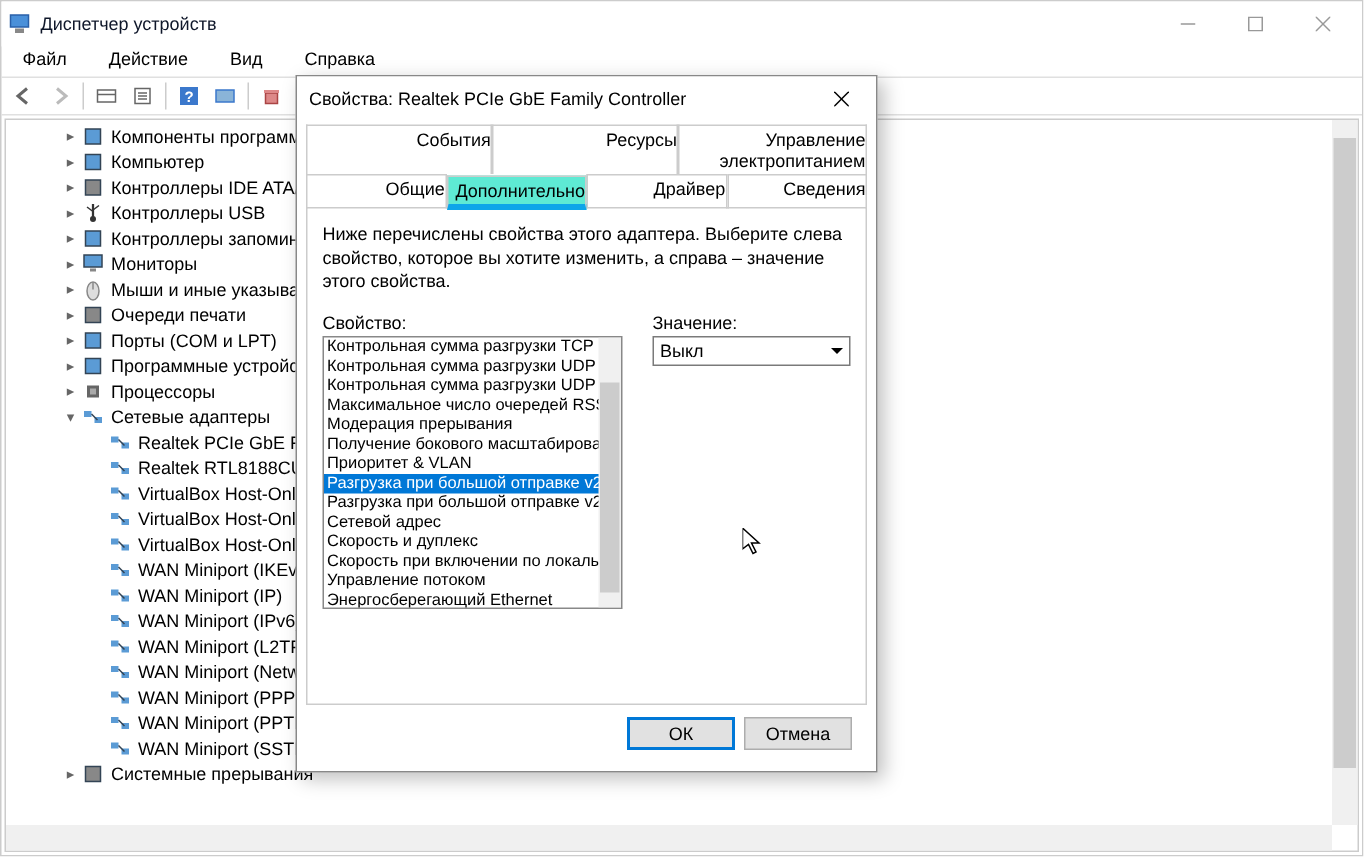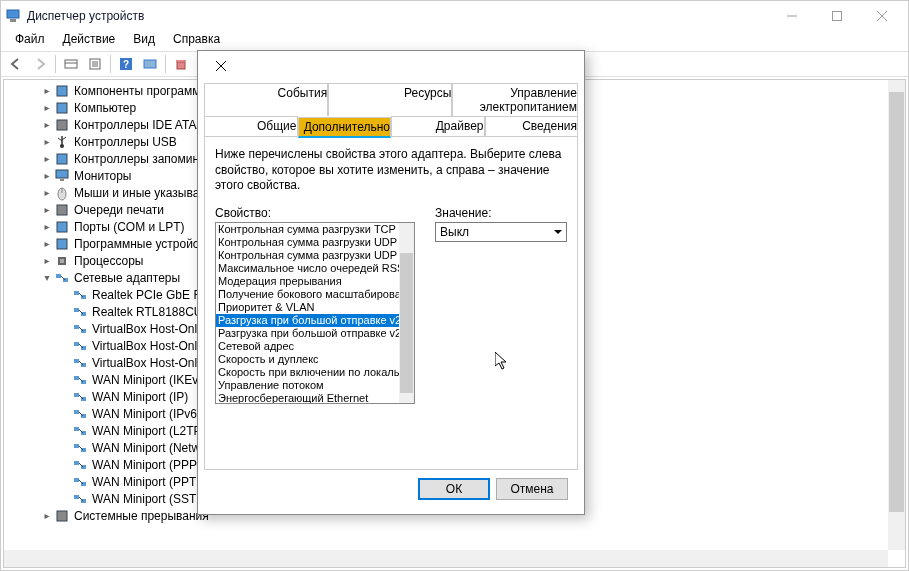--- a/index.html
+++ b/index.html
@@ -46,21 +46,21 @@
   height: 28px;
   display: flex;
   align-items: center;
   justify-content: center;
   color: #999;
 }
 .menubar {
   height: 20px;
   display: flex;
   padding: 0 6px;
-  gap: 2px;
+  gap: 12px;
 }
 .menubar .menuitem {
   padding: 1px 8px;
   font-size: 12px;
 }
 .toolbar {
   height: 26px;
   border-top: 1px solid #e0e0e0;
   border-bottom: 1px solid #e0e0e0;
   display: flex;
@@ -186,22 +186,22 @@
   border-bottom: none;
   padding: 2px 0;
   font-size: 12px;
   text-align: right;
   cursor: default;
 }
 .tab.r1 { width: 33.2%; }
 .tab.r1.wide { width: 33.6%; }
 .tab.r2 { width: 25%; }
 .tab.active {
-  background: #eab308;
-  border-bottom: 2px solid #0ea5e9;
+  background: #5eead4;
+  border-bottom: 4px solid #0ea5e9;
   position: relative;
   top: 1px;
 }
 .tabpanel {
   border: 1px solid #ccc;
   flex: 1;
   padding: 10px;
   margin-top: -1px;
 }
 .desc {
@@ -597,20 +597,21 @@
       </div>
     <div class="vscroll">
         <div class="thumb" style="top:12px;height:420px"></div>
       </div>
     <div class="hscroll"></div>
   </div>
 </div>
 
 <div class="dialog">
   <div class="dtitlebar">
+    <span class="dtitle">Свойства: Realtek PCIe GbE Family Controller</span>
     <div class="dclose">
         <svg width="10" height="10">
           <line x1="0" y1="0" x2="10" y2="10" stroke="#000"></line>
           <line x1="10" y1="0" x2="0" y2="10" stroke="#000"></line>
         </svg>
       </div>
   </div>
   <div class="dbody">
     <div class="tabs">
       <div class="tab r1">События</div>

